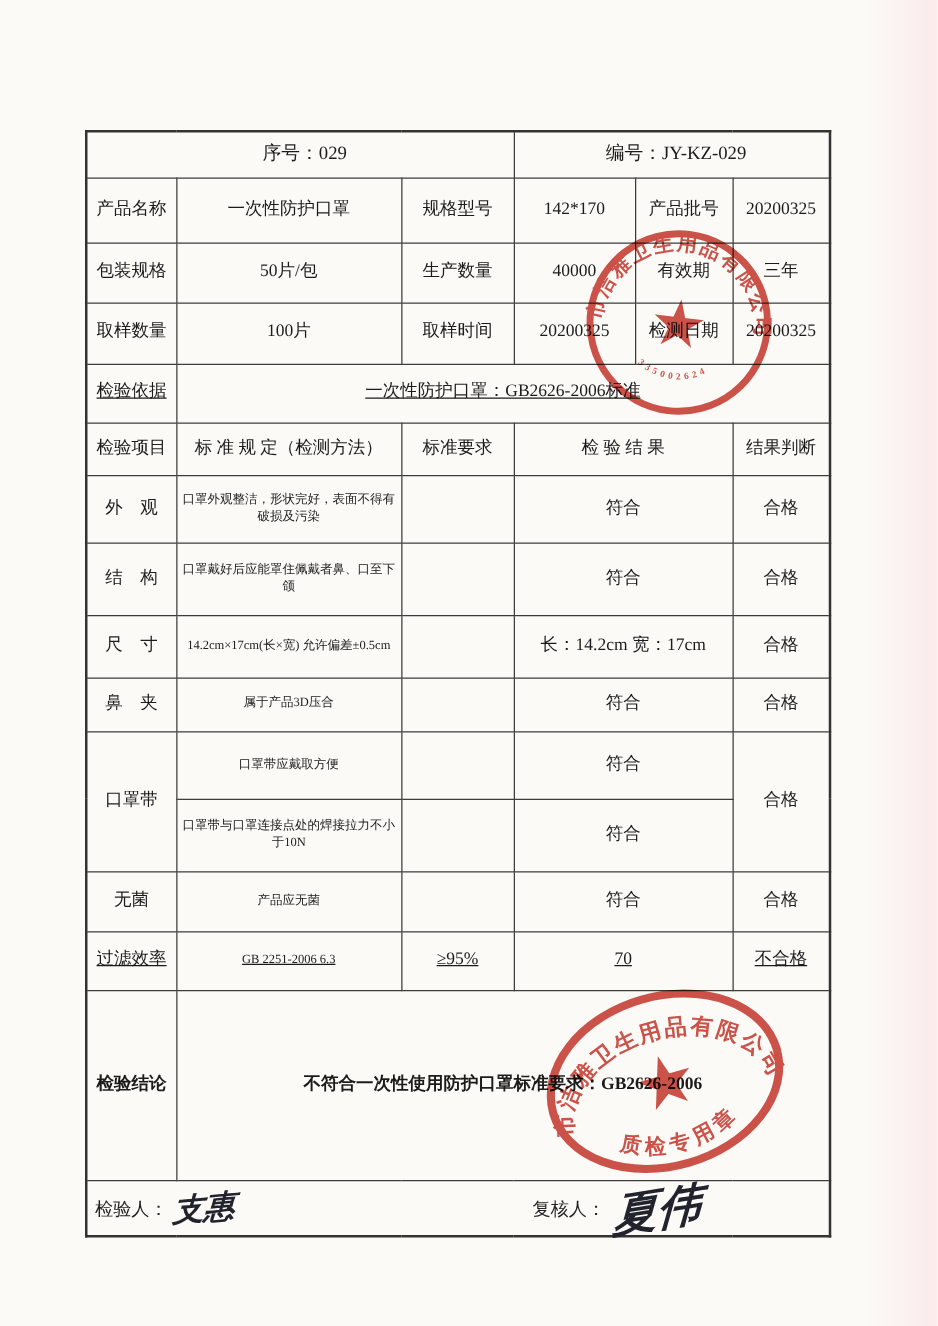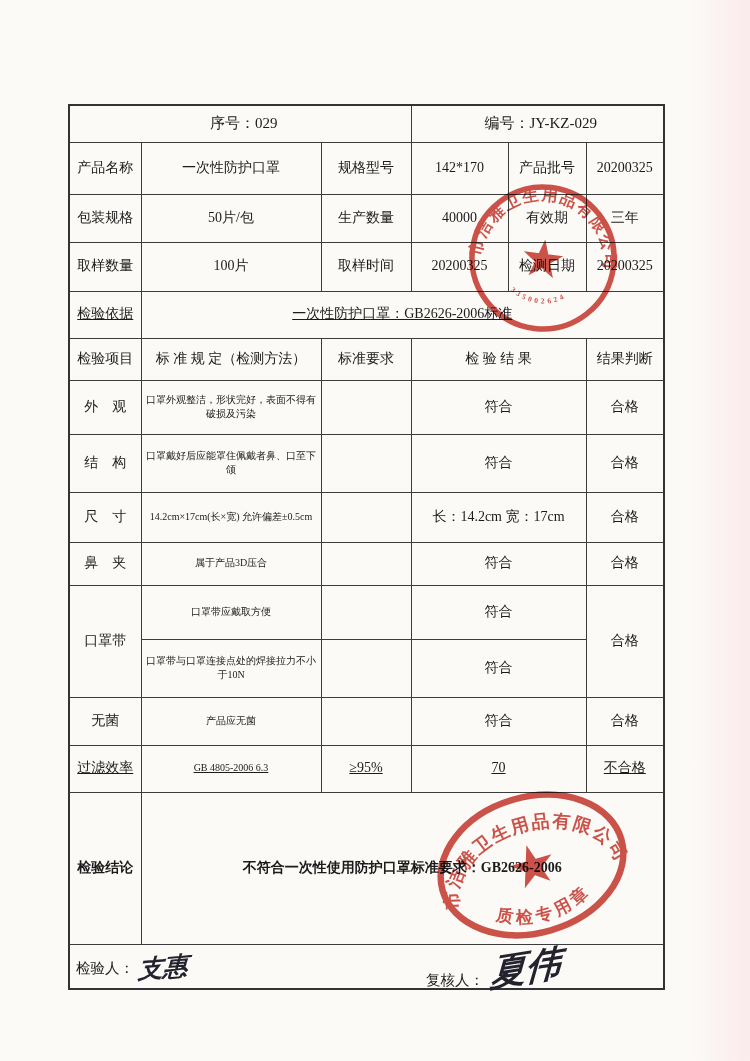--- a/index.html
+++ b/index.html
@@ -166,36 +166,36 @@
     <tr class="rowh48">
       <td>无菌</td>
       <td class="small">产品应无菌</td>
       <td></td>
       <td colspan="2">符合</td>
       <td>合格</td>
     </tr>
 
     <tr class="rowh47">
       <td>过滤效率</td>
-      <td class="small">GB 4805-2006 6.3</td>
+      <td class="small">GB 2251-2006 6.3</td>
       <td>≥95%</td>
       <td colspan="2">70</td>
       <td>不合格</td>
     </tr>
 
     <tr class="rowh152">
       <td>检验结论</td>
       <td colspan="5">不符合一次性使用防护口罩标准要求：GB2626-2006</td>
     </tr>
 
     <tr class="rowh45">
       <td colspan="6" class="sig-cell">
         <span class="sig-label" style="left:6px;">检验人：</span>
         <span class="sig-hand" style="left:68px;top:5px;font-size:25px;">支惠</span>
-        <span class="sig-label" style="left:356px;margin-top:12px;">复核人：</span>
+        <span class="sig-label" style="left:356px;">复核人：</span>
         <span class="sig-hand" style="left:420px;top:-3px;font-size:36px;transform:rotate(-9deg) skewX(-12deg);">夏伟</span>
       </td>
     </tr>
   </tbody>
     </table>
 
   <div class="stamp" style="left:465px;top:180px;width:156px;height:156px;transform:rotate(7deg);">
     <svg width="156" height="156" viewBox="0 0 156 156">
       <circle class="seal-stroke" cx="78" cy="78" r="71" stroke-width="5.5"></circle>
       <path id="arcTop1" d="M 20,104 A 62,62 0 1 1 136,104" fill="none"></path>

